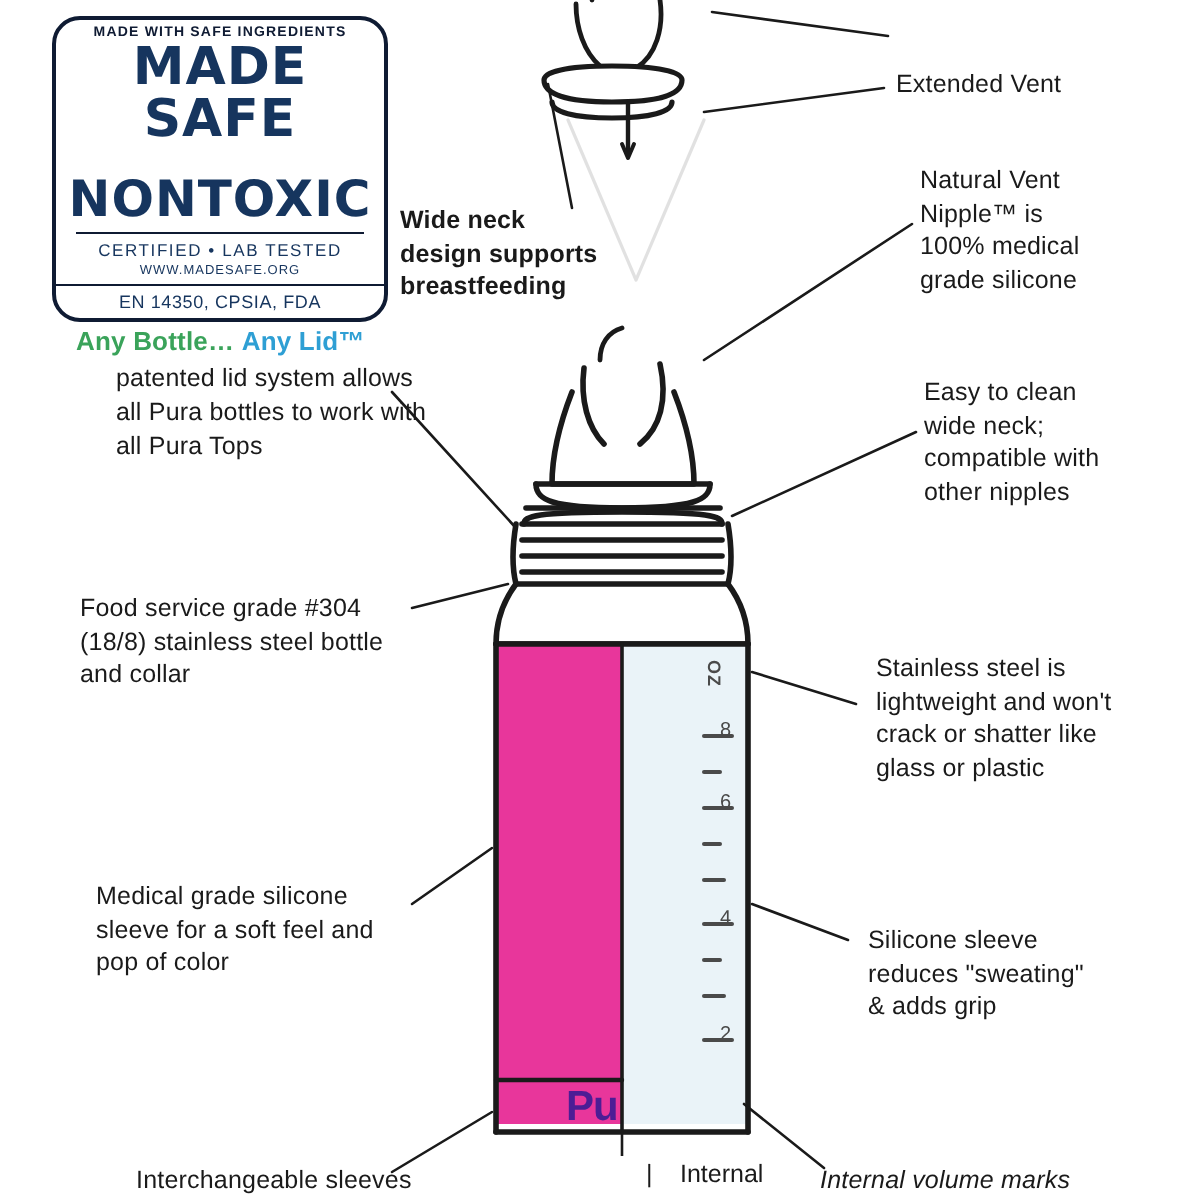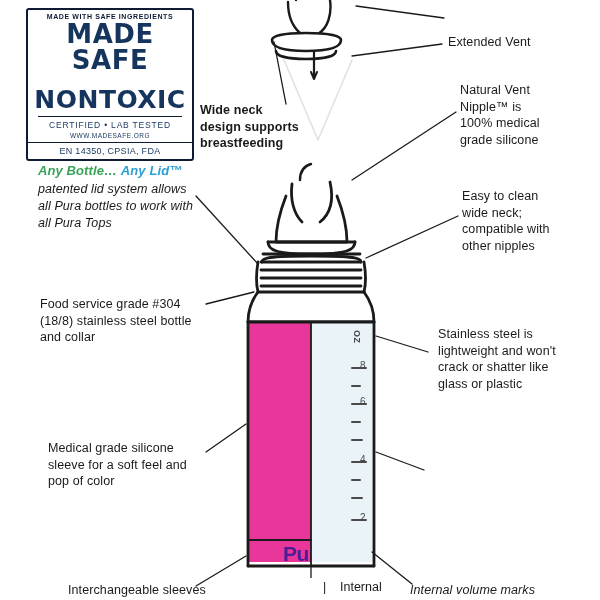--- a/index.html
+++ b/index.html
@@ -30,21 +30,21 @@
     pointer-events: none;
   }
 
   
   .badge {
     position: absolute;
     left: 26px;
     top: 8px;
     width: 168px;
     border: 2px solid #0f1b33;
-    border-radius: 3px;
+    border-radius: 14px;
     background: #ffffff;
     text-align: center;
     padding: 3px 0 2px 0;
     box-sizing: border-box;
   }
   .badge .tiny-top {
     font-size: 7px;
     letter-spacing: 0.6px;
     color: #0f1b33;
     font-weight: bold;
@@ -251,43 +251,46 @@
   <div class="callout" style="left:460px; top:82px; width:132px; white-space:pre-line;">Natural Vent
 Nipple™ is
 100% medical
 grade silicone</div>
 
   <div class="callout" style="left:462px; top:188px; width:132px; white-space:pre-line;">Easy to clean
 wide neck;
 compatible with
 other nipples</div>
 
-  <div class="callout" style="left:38px; top:162px; width:178px;font-style:italic;">
+  <div class="callout" style="left:38px; top:162px; width:178px;">
     <div class="c-any-title">
       <span class="hl-green">Any Bottle…</span>
       <span class="hl-blue">Any Lid™</span>
     </div>
-    <div style="white-space:pre-line;">patented lid system allows
+    <div style="white-space:pre-line;margin-left:20px;">patented lid system allows
 all Pura bottles to work with
 all Pura Tops</div>
   </div>
 
   <div class="callout" style="left:40px; top:296px; width:180px; white-space:pre-line;">Food service grade #304
 (18/8) stainless steel bottle
 and collar</div>
 
   <div class="callout" style="left:438px; top:326px; width:156px; white-space:pre-line;">Stainless steel is
 lightweight and won't
 crack or shatter like
 glass or plastic</div>
 
   <div class="callout" style="left:48px; top:440px; width:176px; white-space:pre-line;">Medical grade silicone
 sleeve for a soft feel and
 pop of color</div>
 
+  <div class="callout" style="left:434px; top:462px; width:150px; white-space:pre-line;">Silicone sleeve
+reduces "sweating"
+&amp; adds grip</div>
 
   <div class="callout" style="left:50px; top:582px; width:190px;margin-left:18px;">Interchangeable sleeves</div>
 
   <div class="callout" style="left:410px; top:582px; width:190px;font-style:italic;">Internal volume marks</div>
 
   <div class="axis-label" style="left:254px; top:600px;">Exterior</div>
   <div class="axis-label" style="left:323px; top:580px;">|</div>
   <div class="axis-label" style="left:340px; top:580px;">Internal</div>
 
   <div class="oz-label" style="left:352px; top:330px; writing-mode:vertical-rl;">OZ</div>

